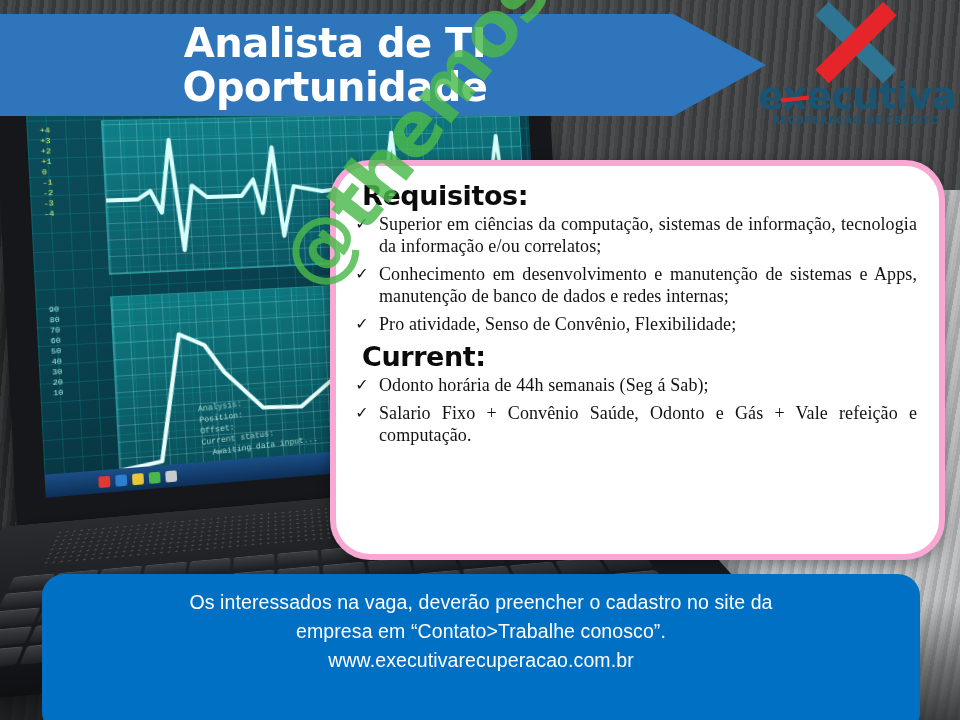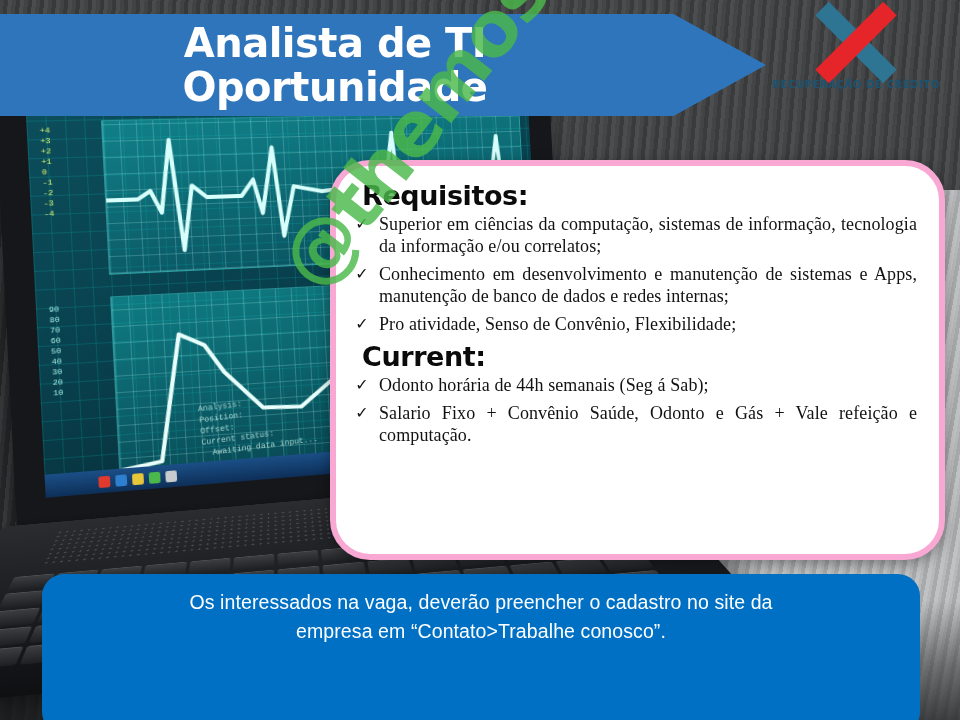--- a/index.html
+++ b/index.html
@@ -505,20 +505,21 @@
       <span>Analista de TI</span>
       <span>Oportunidade</span>
     </div>
   </div>
 
   <div class="logo">
     <div class="logo-x">
       <i class="b1"></i>
       <i class="b2"></i>
     </div>
+    <div class="logo-word"><span>e</span><em>x</em><span>ecutiva</span></div>
     <div class="logo-sub">RECUPERAÇÃO DE CRÉDITO</div>
   </div>
 
   <div class="card">
 
     <h2 class="sec-title">Requisitos:</h2>
 
     <ul class="reqs">
       <li>
         <span class="ck">✓</span>
@@ -546,15 +547,16 @@
         <span class="bt">Salario Fixo + Convênio Saúde, Odonto e Gás + Vale refeição e computação.</span>
       </li>
     </ul>
   </div>
 
   <div class="watermark">@themosvagas</div>
 
   <div class="footer">
     <p>Os interessados na vaga, deverão preencher o cadastro no site da</p>
     <p>empresa em “Contato&gt;Trabalhe conosco”.</p>
+    <p>www.executivarecuperacao.com.br</p>
   </div>
 
 </div>
 
 </body></html>

